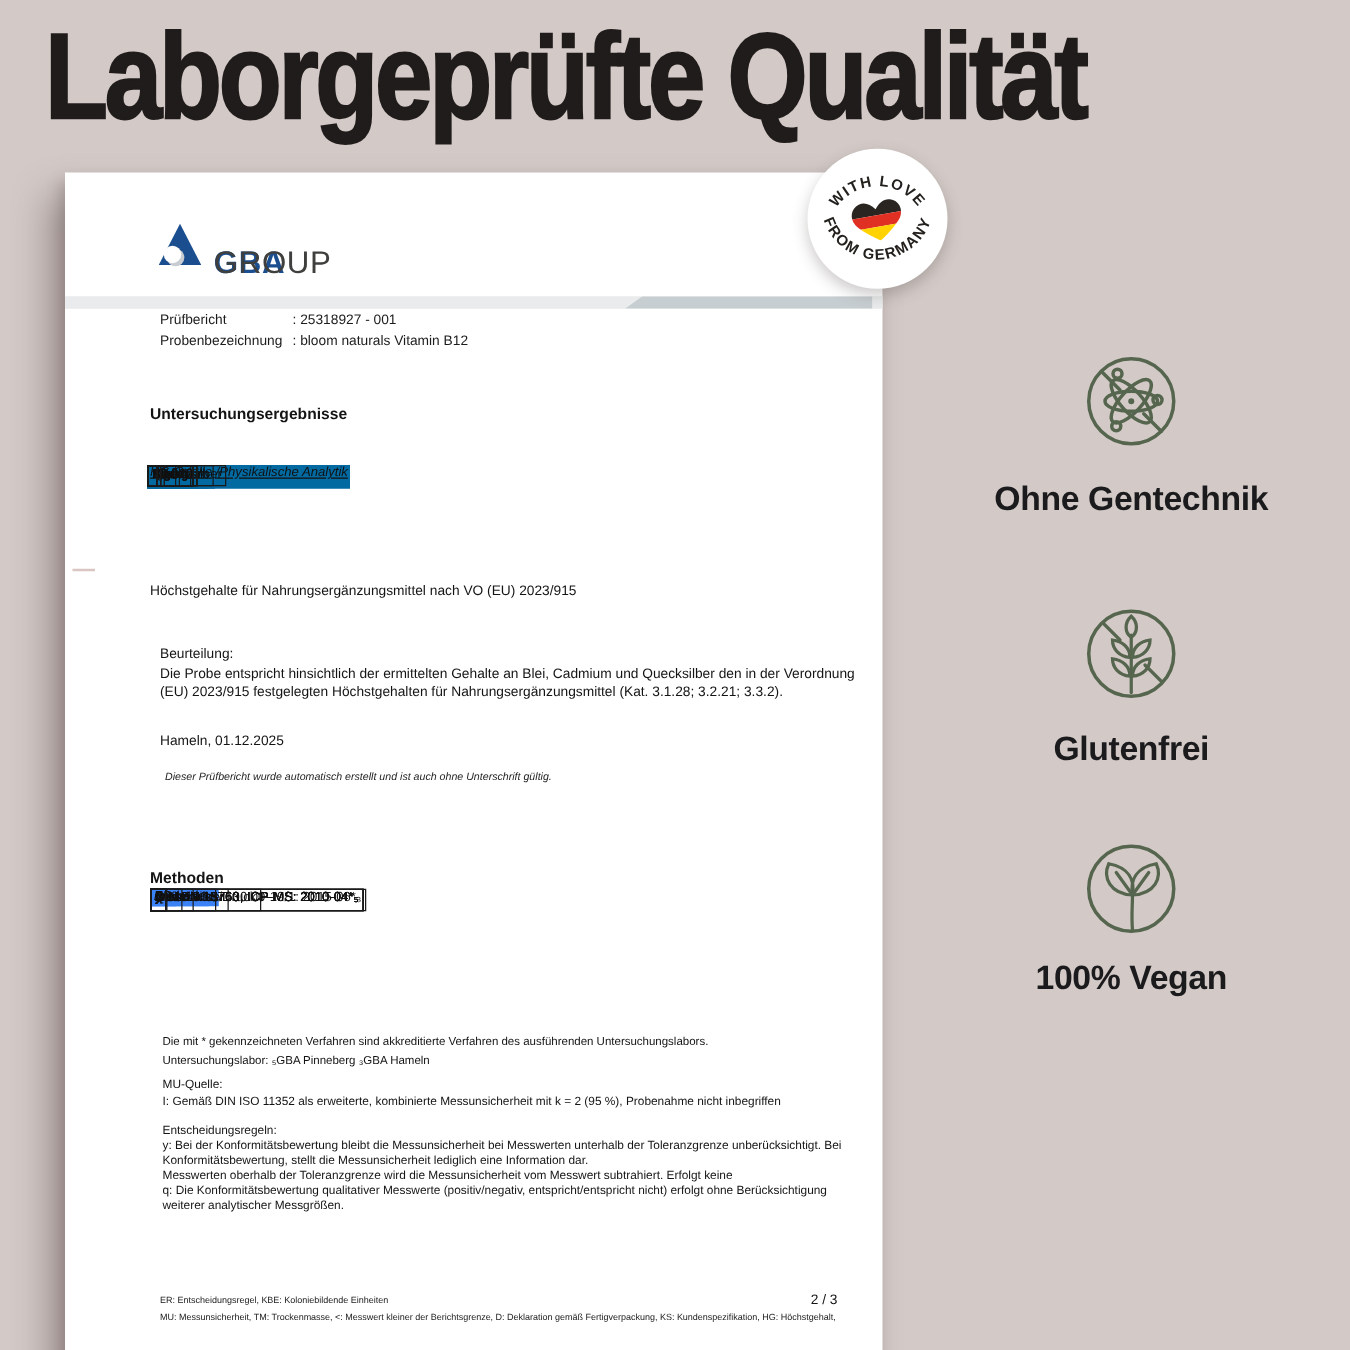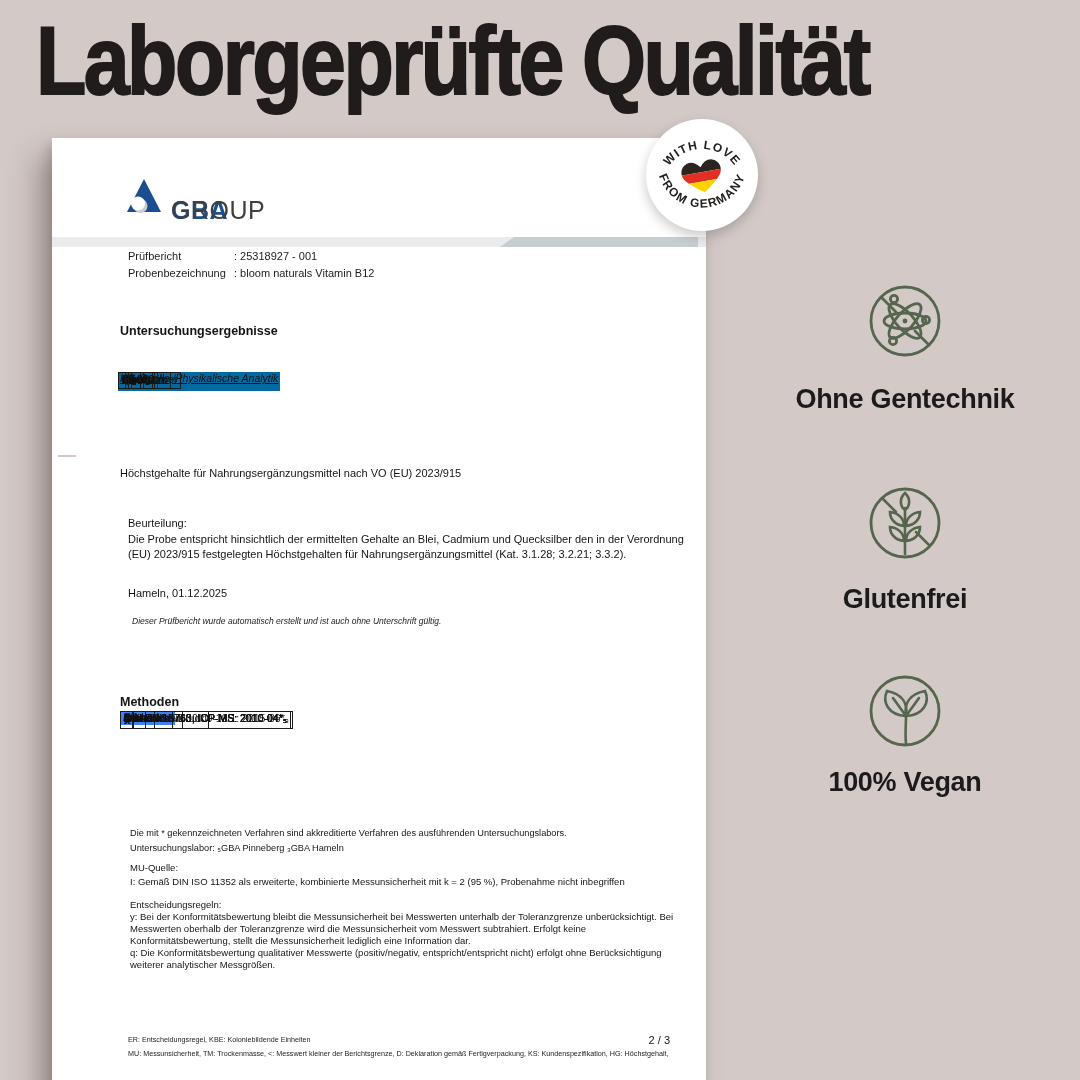--- a/index.html
+++ b/index.html
@@ -229,22 +229,22 @@
   </div>
 
   <div class="mu-block">
     <div>MU-Quelle:</div>
     <div>I: Gemäß DIN ISO 11352 als erweiterte, kombinierte Messunsicherheit mit k = 2 (95 %), Probenahme nicht inbegriffen</div>
   </div>
 
   <div class="dr-head">Entscheidungsregeln:</div>
   <div class="dr-lines">
     <div>y: Bei der Konformitätsbewertung bleibt die Messunsicherheit bei Messwerten unterhalb der Toleranzgrenze unberücksichtigt. Bei</div>
+    <div>Konformitätsbewertung, stellt die Messunsicherheit lediglich eine Information dar.</div>
     <div>Messwerten oberhalb der Toleranzgrenze wird die Messunsicherheit vom Messwert subtrahiert. Erfolgt keine</div>
-    <div>Konformitätsbewertung, stellt die Messunsicherheit lediglich eine Information dar.</div>
     <div>q: Die Konformitätsbewertung qualitativer Messwerte (positiv/negativ, entspricht/entspricht nicht) erfolgt ohne Berücksichtigung</div>
     <div>weiterer analytischer Messgrößen.</div>
   </div>
 
   <div class="footer-lines">
     <div>ER: Entscheidungsregel, KBE: Koloniebildende Einheiten</div>
     <div>MU: Messunsicherheit, TM: Trockenmasse, &lt;: Messwert kleiner der Berichtsgrenze, D: Deklaration gemäß Fertigverpackung, KS: Kundenspezifikation, HG: Höchstgehalt,</div>
   </div>
   <div class="page-num">2 / 3</div>
 </div>

